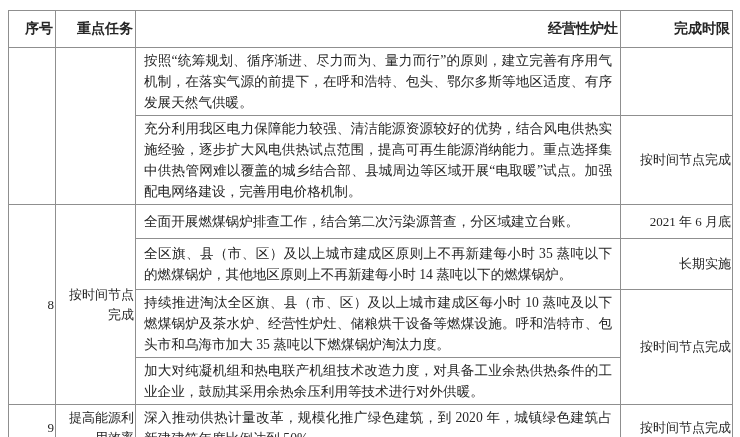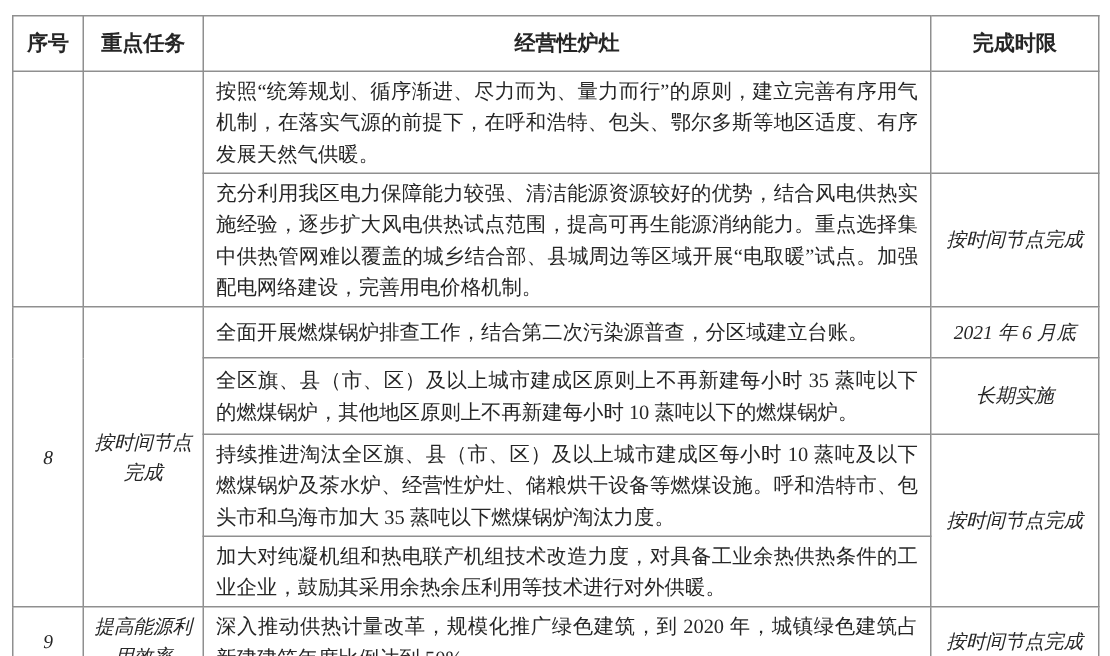--- a/index.html
+++ b/index.html
@@ -26,37 +26,36 @@
   table.measures-table th,
   table.measures-table td {
     border: 1px solid #8f8f8f;
     vertical-align: middle;
     overflow: hidden;
     word-break: break-all;
   }
   th.hdr {
     font-size: 14px;
     font-weight: bold;
-    text-align: center;
+    text-align: right;
     padding: 2px;
   }
   td.m {
     font-size: 13.6px;
     line-height: 21px;
     padding: 2px 8px;
     text-align: justify;
     text-justify: inter-ideograph;
     margin-top: 44px;
   }
   td.c {
     font-size: 13px;
     line-height: 20px;
-    text-align: center;
+    text-align: right;
     padding: 1px;
-    font-style: italic;
   }
 </style>
 </head>
 <body>
 
 <div class="doc-page">
   <table class="measures-table">
     <colgroup>
       <col style="width:47px">
       <col style="width:80px">
@@ -84,21 +83,21 @@
         <td class="c">按时间节点完成</td>
       </tr>
 
       <tr style="height:34px">
         <td class="c" rowspan="4">8</td>
         <td class="c" rowspan="4">按时间节点完成</td>
         <td class="m">全面开展燃煤锅炉排查工作，结合第二次污染源普查，分区域建立台账。</td>
         <td class="c">2021 年 6 月底</td>
       </tr>
       <tr style="height:51px">
-        <td class="m">全区旗、县（市、区）及以上城市建成区原则上不再新建每小时 35 蒸吨以下的燃煤锅炉，其他地区原则上不再新建每小时 10 蒸吨以下的燃煤锅炉。</td>
+        <td class="m">全区旗、县（市、区）及以上城市建成区原则上不再新建每小时 35 蒸吨以下的燃煤锅炉，其他地区原则上不再新建每小时 14 蒸吨以下的燃煤锅炉。</td>
         <td class="c">长期实施</td>
       </tr>
       <tr style="height:62px">
         <td class="m">持续推进淘汰全区旗、县（市、区）及以上城市建成区每小时 10 蒸吨及以下燃煤锅炉及茶水炉、经营性炉灶、储粮烘干设备等燃煤设施。呼和浩特市、包头市和乌海市加大 35 蒸吨以下燃煤锅炉淘汰力度。</td>
         <td class="c" rowspan="2">按时间节点完成</td>
       </tr>
       <tr style="height:43px">
         <td class="m">加大对纯凝机组和热电联产机组技术改造力度，对具备工业余热供热条件的工业企业，鼓励其采用余热余压利用等技术进行对外供暖。</td>
       </tr>
 

